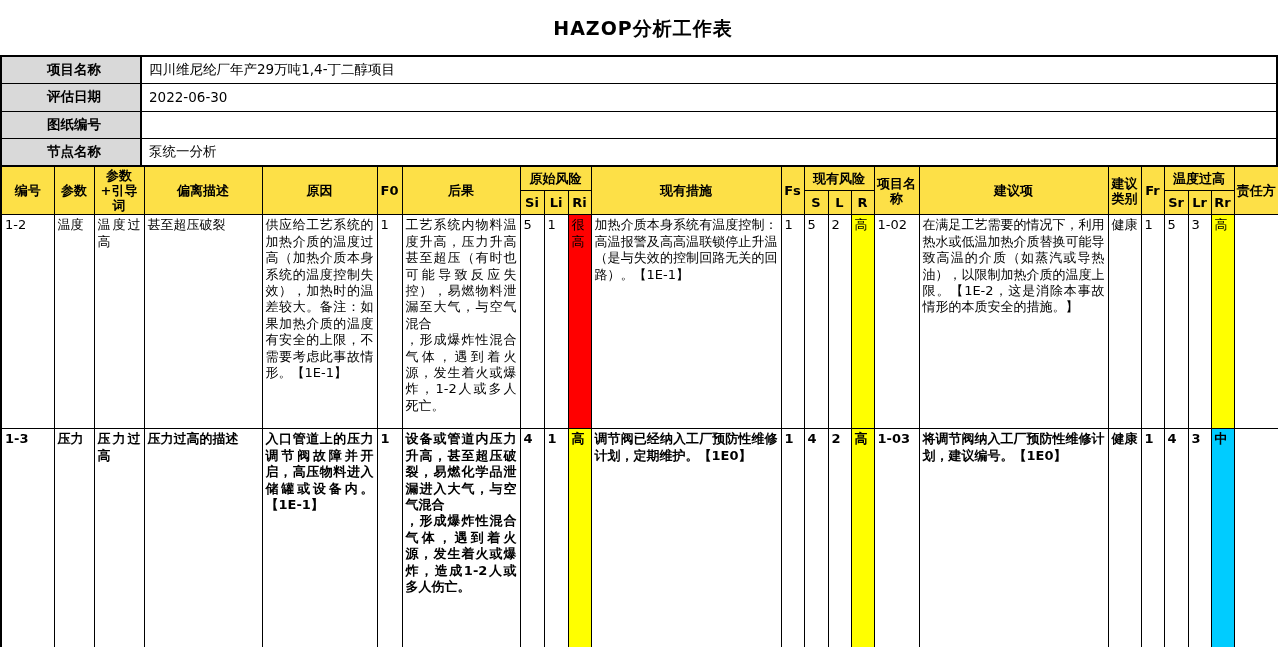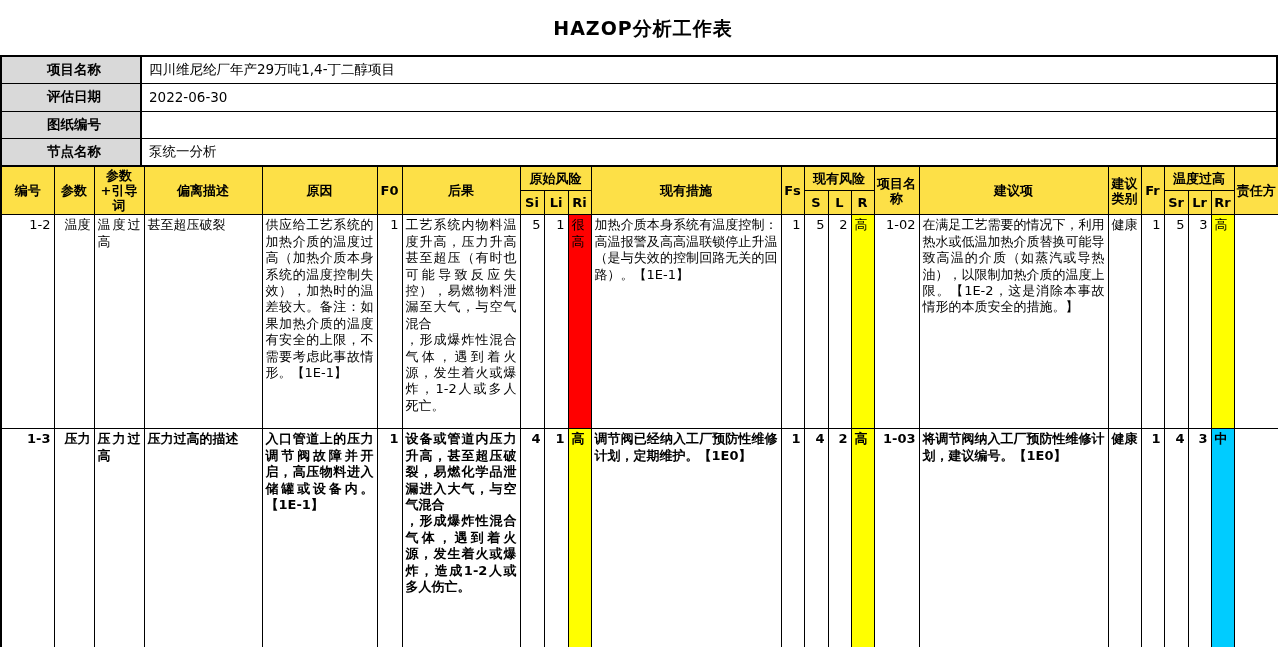--- a/index.html
+++ b/index.html
@@ -33,21 +33,21 @@
   table.main { border: 2px solid #000; margin-top: -2px; }
   table.main thead th {
     background: #fde047; font-weight: bold; text-align: center;
     vertical-align: middle; font-size: 13px; line-height: 15px; padding: 1px;
   }
   table.main thead tr { height: 24px; }
   table.main tbody td {
     vertical-align: top; font-size: 13px; line-height: 16.4px; padding: 2px 3px;
   }
   td.txt { text-align: justify; white-space: pre-wrap; word-break: break-all; padding: 2px 4px; }
-  td.num { text-align: right; margin-top: 33px; }
+  td.num { text-align: left; margin-top: 33px; }
   td.risk { text-align: left; word-break: break-all; padding: 2px 1px; }
   tr.row-a { height: 214px; }
   tr.row-b { height: 240px; font-weight: bold; }
 </style>
 </head>
 <body>
 
 <h1 class="title">HAZOP分析工作表</h1>
 
 <table class="info">

